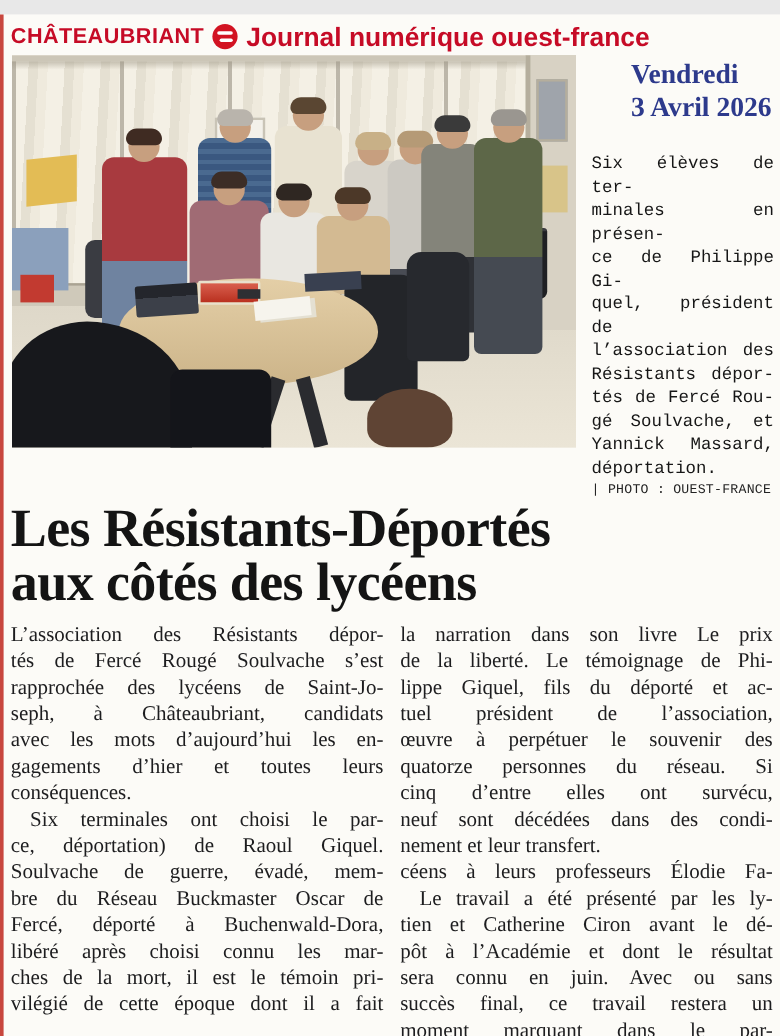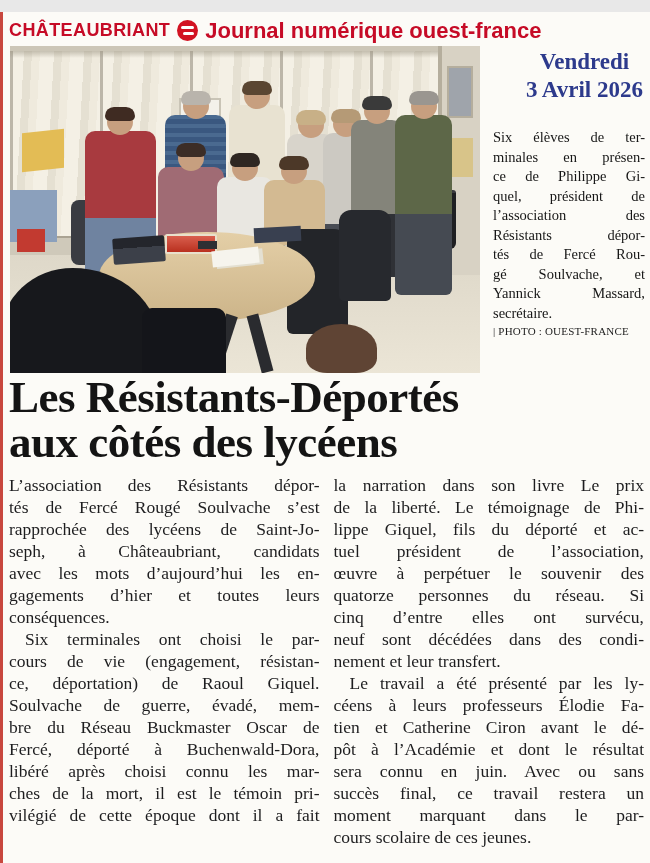--- a/index.html
+++ b/index.html
@@ -13,21 +13,21 @@
   .hdr{display:flex;align-items:center;gap:7px;padding:5px 6px 2px 6px;height:27px;}
   .section-label{font-family:"Liberation Sans",sans-serif;font-weight:bold;font-size:18px;
     letter-spacing:.4px;color:#c60b26;white-space:nowrap;}
   .logo{position:relative;width:21px;height:21px;border-radius:50%;background:#d21322;flex:0 0 auto;}
   .logo::before,.logo::after{content:"";position:absolute;left:4px;right:4px;height:3px;background:#fff;border-radius:3px;}
   .logo::before{top:6px;}
   .logo::after{top:12px;left:6px;}
   .brand-label{font-family:"Liberation Sans",sans-serif;font-weight:bold;font-size:22px;
     color:#c60b26;white-space:nowrap;}
   
-  .dateline{position:absolute;top:36px;right:7px;text-align:center;z-index:5;
+  .dateline{position:absolute;top:36px;right:7px;text-align:left;z-index:5;
     font-family:"Liberation Serif",serif;font-weight:bold;font-style:normal;
     font-size:23px;line-height:28px;color:#2d3a8c;}
   
   .row{display:flex;align-items:flex-start;}
   .photo{position:relative;width:470px;height:327px;margin-left:7px;flex:0 0 auto;
     background:#ece7db;overflow:hidden;}
   .photo *{position:absolute;}
   .ph-windows{left:0;top:0;width:100%;height:58%;
     background:
       linear-gradient(rgba(160,153,136,.55),rgba(160,153,136,0) 7px),
@@ -80,21 +80,21 @@
     background:repeating-linear-gradient(180deg,#4a6a90 0 4px,#3a5880 4px 9px);}
   .p3{left:46.5%;top:18%;width:12%;height:44%;--shirt:#e8e2d1;--pants:#3f4046;--split:78%;--hair:#5a4632;}
   .p4{left:59%;top:27%;width:10%;height:36%;--shirt:#d8d4cb;--hair:#c8b087;}
   .p5{left:66.5%;top:26.5%;width:10%;height:40%;--shirt:#ccc9c2;--pants:#494c54;--split:70%;--hair:#b59a76;}
   .p6{left:72.5%;top:22.5%;width:11%;height:48%;--shirt:#84847a;--pants:#2f3136;--split:60%;--hair:#3a3a3a;}
   .p7{left:82%;top:21%;width:12%;height:55%;--shirt:#5d6748;--pants:#454a52;--split:55%;--hair:#9a9690;}
   .p8{left:31.5%;top:37%;width:14%;height:24%;--shirt:#a06b74;--hair:#3c2d26;}
   .p9{left:44%;top:40%;width:12%;height:20%;--shirt:#e9e7e1;--hair:#2f2722;}
   .p10{left:54%;top:41%;width:13%;height:20%;--shirt:#d3ba92;--hair:#4c3828;}
   
-  .caption{flex:1;padding:82px 5px 0 13px;font-family:Liberation Serif, serif;
+  .caption{flex:1;padding:82px 5px 0 13px;font-family:Liberation Mono, monospace;
     font-size:14.5px;line-height:19.5px;color:#161616;}
   .caption .ln{text-align:justify;text-align-last:justify;}
   .caption .ln-end{text-align-last:left;}
   .credit{font-size:11px;line-height:14px;letter-spacing:.2px;color:#222;margin-top:1px;}
   
   .headline{margin:2px 6px 6px 6px;font-weight:bold;font-size:45px;line-height:45px;
     letter-spacing:-.5px;color:#141414;white-space:pre-line;}
   
   .cols{display:flex;gap:14px;padding:3px 6px 0 6px;}
   .col{flex:1;font-size:17.5px;line-height:22px;color:#1d1d1f;}
@@ -187,21 +187,21 @@
       <div>
           <div class="ln">Six élèves de ter-</div>
           <div class="ln">minales en présen-</div>
           <div class="ln">ce de Philippe Gi-</div>
           <div class="ln">quel, président de</div>
           <div class="ln">l’association des</div>
           <div class="ln">Résistants dépor-</div>
           <div class="ln">tés de Fercé Rou-</div>
           <div class="ln">gé Soulvache,  et</div>
           <div class="ln">Yannick Massard,</div>
-          <div class="ln ln-end">secrétaire.</div>
+          <div class="ln ln-end">déportation.</div>
         </div>
       <div class="credit">| PHOTO : OUEST-FRANCE</div>
     </div>
   </div>
 
   <h1 class="headline">Les Résistants-Déportés
 aux côtés des lycéens</h1>
 
   <div class="cols">
     <div class="col">
@@ -209,21 +209,20 @@
           <div class="ln">L’association des Résistants dépor-</div>
           <div class="ln">tés de Fercé Rougé Soulvache s’est</div>
           <div class="ln">rapprochée des lycéens de Saint-Jo-</div>
           <div class="ln">seph, à Châteaubriant, candidats</div>
           <div class="ln">avec les mots d’aujourd’hui les en-</div>
           <div class="ln">gagements d’hier et toutes leurs</div>
           <div class="ln ln-end">conséquences.</div>
         </div>
       <div>
           <div class="ln ln-indent">Six terminales ont choisi le par-</div>
-          <div class="ln">cours de vie (engagement, résistan-</div>
           <div class="ln">ce, déportation) de Raoul Giquel.</div>
           <div class="ln">Soulvache de guerre, évadé, mem-</div>
           <div class="ln">bre du Réseau Buckmaster Oscar de</div>
           <div class="ln">Fercé, déporté à Buchenwald-Dora,</div>
           <div class="ln">libéré après choisi connu les mar-</div>
           <div class="ln">ches de la mort, il est le témoin pri-</div>
           <div class="ln">vilégié de cette époque dont il a fait</div>
         </div>
     </div>
     <div class="col">
@@ -232,22 +231,22 @@
           <div class="ln">de la liberté. Le témoignage de Phi-</div>
           <div class="ln">lippe Giquel, fils du déporté et ac-</div>
           <div class="ln">tuel président de l’association,</div>
           <div class="ln">œuvre à perpétuer le souvenir des</div>
           <div class="ln">quatorze personnes du réseau. Si</div>
           <div class="ln">cinq d’entre elles ont survécu,</div>
           <div class="ln">neuf sont décédées dans des condi-</div>
           <div class="ln ln-end">nement et leur transfert.</div>
         </div>
       <div>
+          <div class="ln">céens à leurs professeurs Élodie Fa-</div>
           <div class="ln ln-indent">Le travail a été présenté par les ly-</div>
-          <div class="ln">céens à leurs professeurs Élodie Fa-</div>
           <div class="ln">tien et Catherine Ciron avant le dé-</div>
           <div class="ln">pôt à l’Académie et dont le résultat</div>
           <div class="ln">sera connu en juin. Avec ou sans</div>
           <div class="ln">succès final, ce travail restera un</div>
           <div class="ln">moment marquant dans le par-</div>
           <div class="ln ln-end">cours scolaire de ces jeunes.</div>
         </div>
     </div>
   </div>
 

